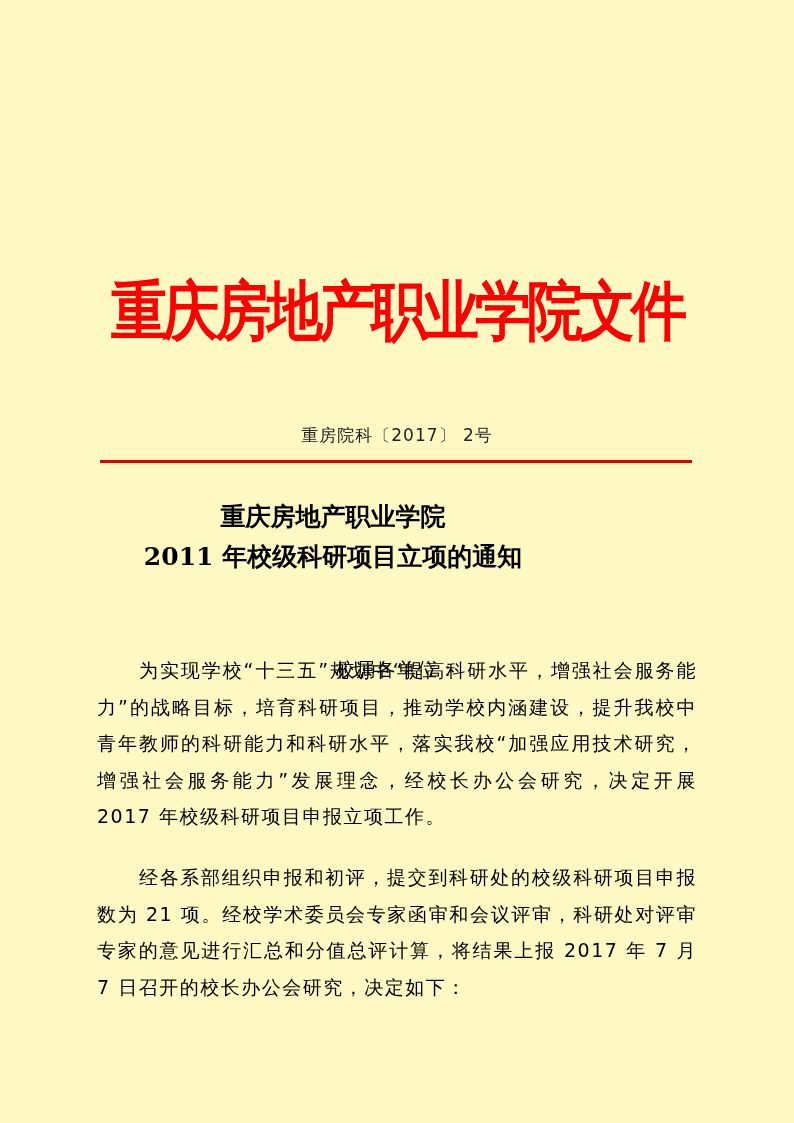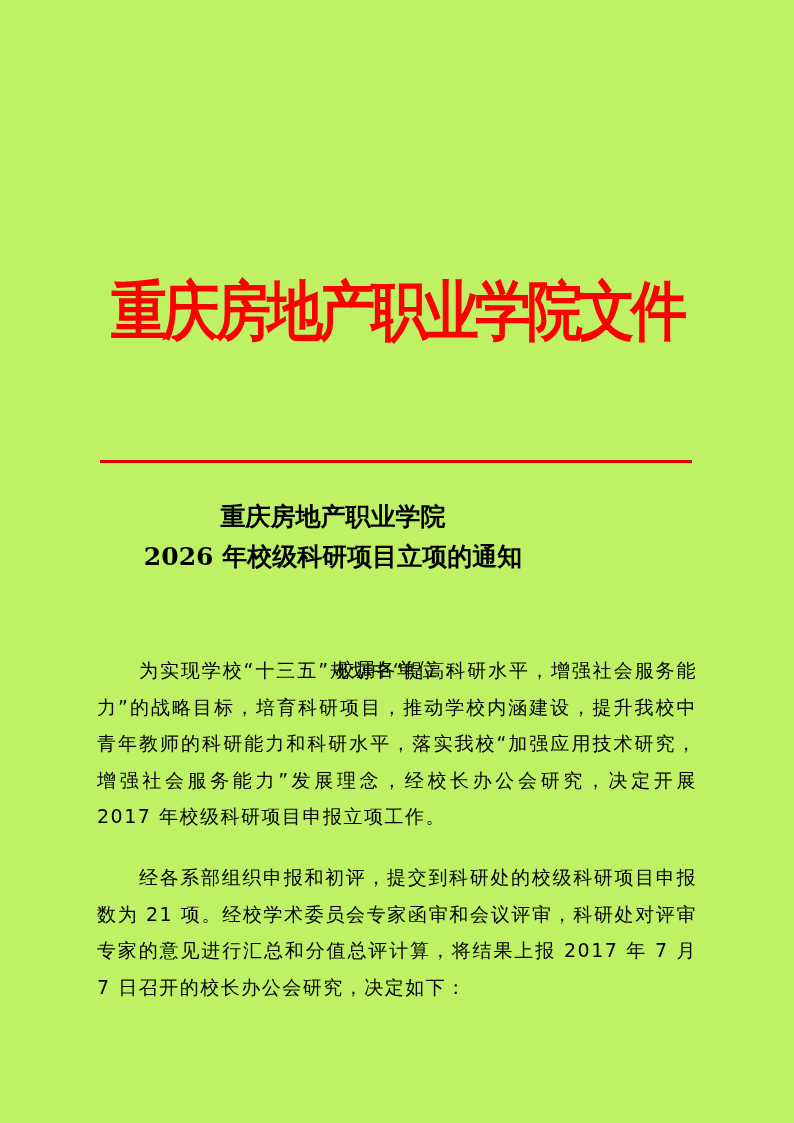--- a/index.html
+++ b/index.html
@@ -1,17 +1,17 @@
 <!DOCTYPE html>
 <html><head>
 <meta charset="utf-8">
 <style>
   html, body { margin: 0; padding: 0; background: #ffffff; }
   body { width: 794px; height: 1123px; position: relative; overflow: hidden; }
-  .page { position: absolute; left: 0; top: 0; width: 794px; height: 1123px; background: #bef264; }
+  .page { position: absolute; left: 0; top: 0; width: 794px; height: 1123px; background: #fef9c3; }
   .masthead {
     position: absolute; left: 0; top: 268px; width: 794px; text-align: center;
     color: #ff0000; font-family: "DejaVu Serif", serif; font-weight: bold;
     font-size: 56px; letter-spacing: -4px; line-height: 84px;
     transform: scaleY(1.15);
   }
   .docno {
     position: absolute; left: 0; top: 424px; width: 794px; text-align: center;
     font-family: "DejaVu Sans", sans-serif; font-size: 17px; color: #222;
     letter-spacing: 1px;
@@ -33,19 +33,20 @@
   .salutation { top: 651px; text-align: center; }
   .para { text-indent: 42px; text-align: justify; }
   .p1 { top: 652px; }
   .p2 { top: 859px; }
 </style>
 </head>
 <body>
 
 <div class="page">
   <div class="masthead">重庆房地产职业学院文件</div>
+  <div class="docno">重房院科〔2017〕 2号</div>
   <div class="redline"></div>
   <div class="title l1">重庆房地产职业学院</div>
-  <div class="title l2">2026 年校级科研项目立项的通知</div>
+  <div class="title l2">2011 年校级科研项目立项的通知</div>
   <div class="body-text salutation">校属各单位：</div>
   <div class="body-text para p1">为实现学校“十三五”规划中“提高科研水平，增强社会服务能力”的战略目标，培育科研项目，推动学校内涵建设，提升我校中青年教师的科研能力和科研水平，落实我校“加强应用技术研究，增强社会服务能力”发展理念，经校长办公会研究，决定开展 2017 年校级科研项目申报立项工作。</div>
   <div class="body-text para p2">经各系部组织申报和初评，提交到科研处的校级科研项目申报数为 21 项。经校学术委员会专家函审和会议评审，科研处对评审专家的意见进行汇总和分值总评计算，将结果上报 2017 年 7 月 7 日召开的校长办公会研究，决定如下：</div>
 </div>
 
 </body></html>

